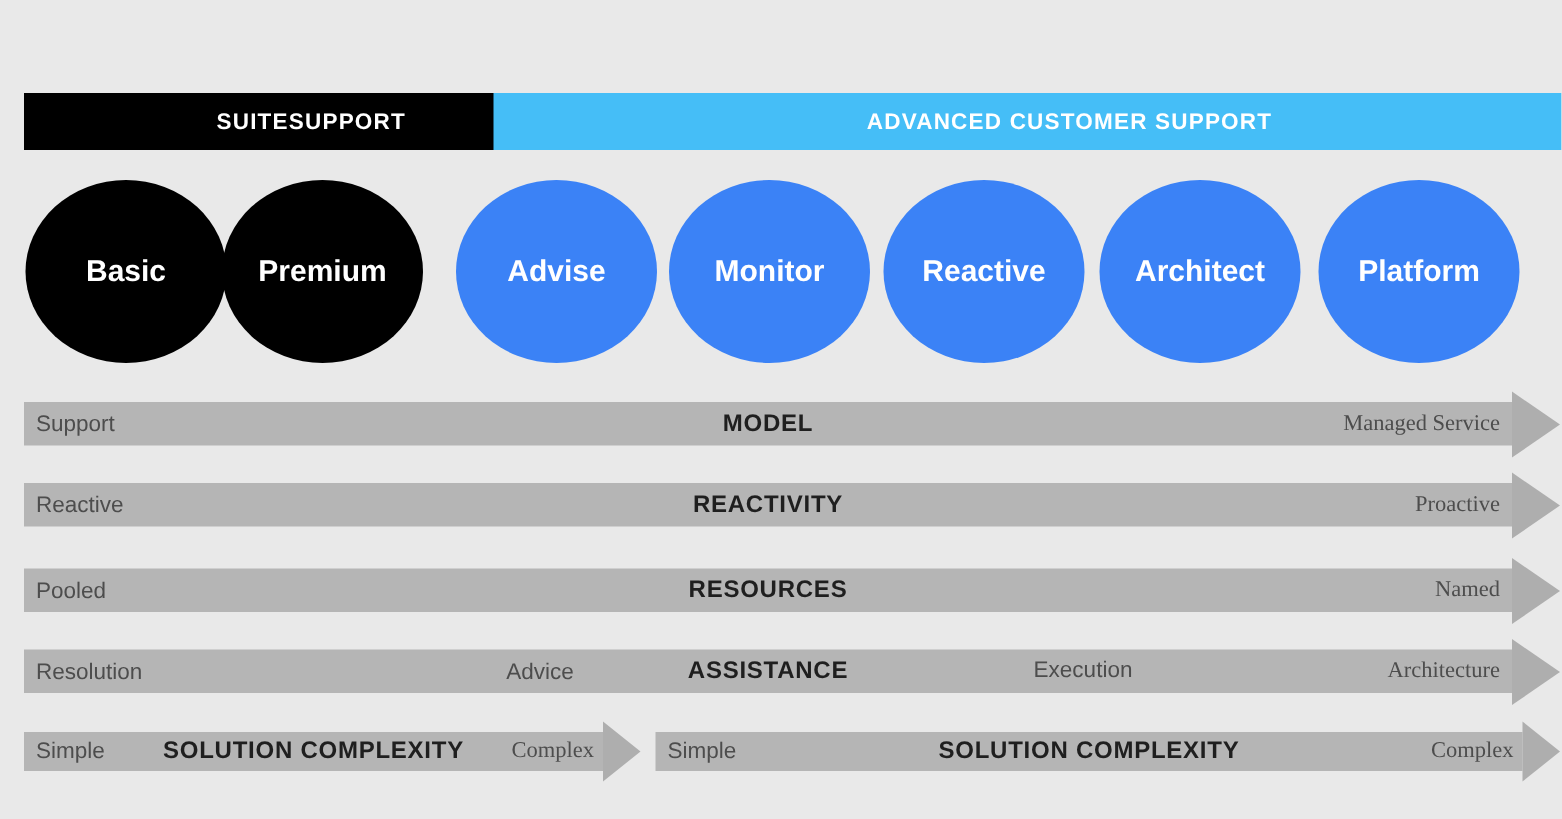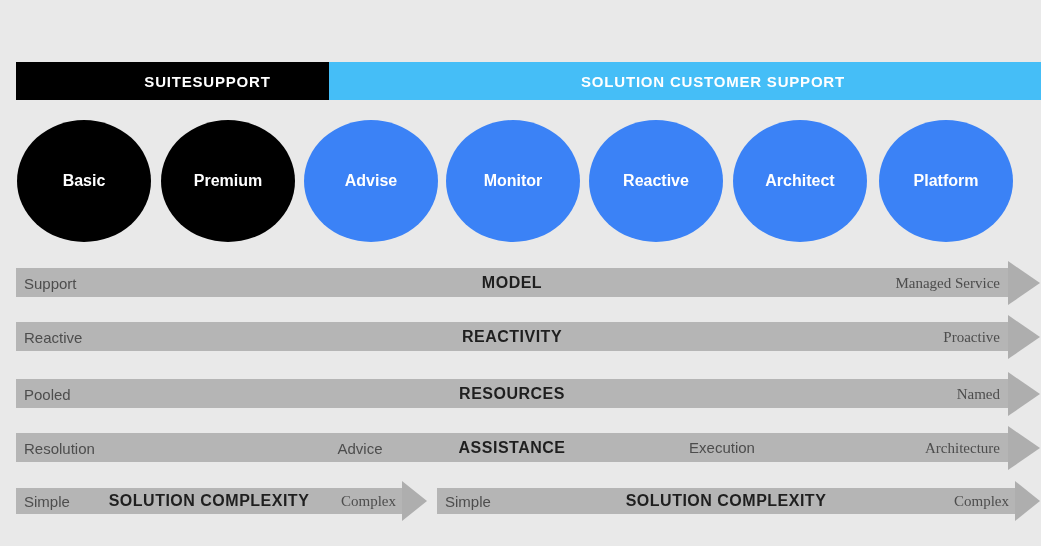--- a/index.html
+++ b/index.html
@@ -10,24 +10,24 @@
     -webkit-font-smoothing:antialiased;
   }
   
   .hdr{position:absolute;top:62px;height:38px;display:flex;align-items:center;justify-content:center;
        color:#ffffff;font-weight:bold;font-size:15px;letter-spacing:.8px;padding-left:36px;}
   .hdr-black{left:16px;width:311px;background:#000000;}
   .hdr-blue{left:329px;width:696px;background:#45bef7;}
   
   .circle{position:absolute;top:120px;width:134px;height:122px;border-radius:50%;
           display:flex;align-items:center;justify-content:center;
-          color:#ffffff;font-weight:bold;font-size:16px;}
+          color:#ffffff;font-weight:bold;font-size:20px;}
   .circle.c-black{background:#000000;}
   .circle.c-blue{background:#3b82f6;}
-  .c0{left:17px}.c1{left:161px}.c2{left:304px}.c3{left:446px}.c4{left:589px}.c5{left:733px}.c6{left:879px}
+  .c0{left:17px}.c1{left:148px}.c2{left:304px}.c3{left:446px}.c4{left:589px}.c5{left:733px}.c6{left:879px}
   
   .arrow-row{position:absolute;left:16px;width:1024px;height:29px;}
   .shaft{position:absolute;left:0;top:0;width:992px;height:100%;background:#b5b5b5;}
   .head{position:absolute;left:992px;top:50%;transform:translateY(-50%);
         width:0;height:0;border-top:22px solid transparent;border-bottom:22px solid transparent;
         border-left:32px solid #aeaeae;}
   .lbl{position:absolute;top:50%;transform:translateY(-50%);font-size:15px;color:#4d4d4d;white-space:nowrap;}
   .lbl.l-left{left:8px;}
   .lbl.l-right{right:8px;font-family:Liberation Serif, serif;}
   .lbl.l-center{left:50%;transform:translate(-50%,-50%);font-weight:bold;color:#1f1f1f;font-size:16px;letter-spacing:.5px;}
@@ -44,21 +44,21 @@
 </style>
 </head>
 <body>
 
 <div class="canvas">
 
   <div class="hdr hdr-black">
     <span>SUITESUPPORT</span>
   </div>
   <div class="hdr hdr-blue">
-    <span>SOLUTION CUSTOMER SUPPORT</span>
+    <span>ADVANCED CUSTOMER SUPPORT</span>
   </div>
 
   <div class="circle c-black c0">
     <span>Basic</span>
   </div>
   <div class="circle c-black c1">
     <span>Premium</span>
   </div>
   <div class="circle c-blue c2">
     <span>Advise</span>

